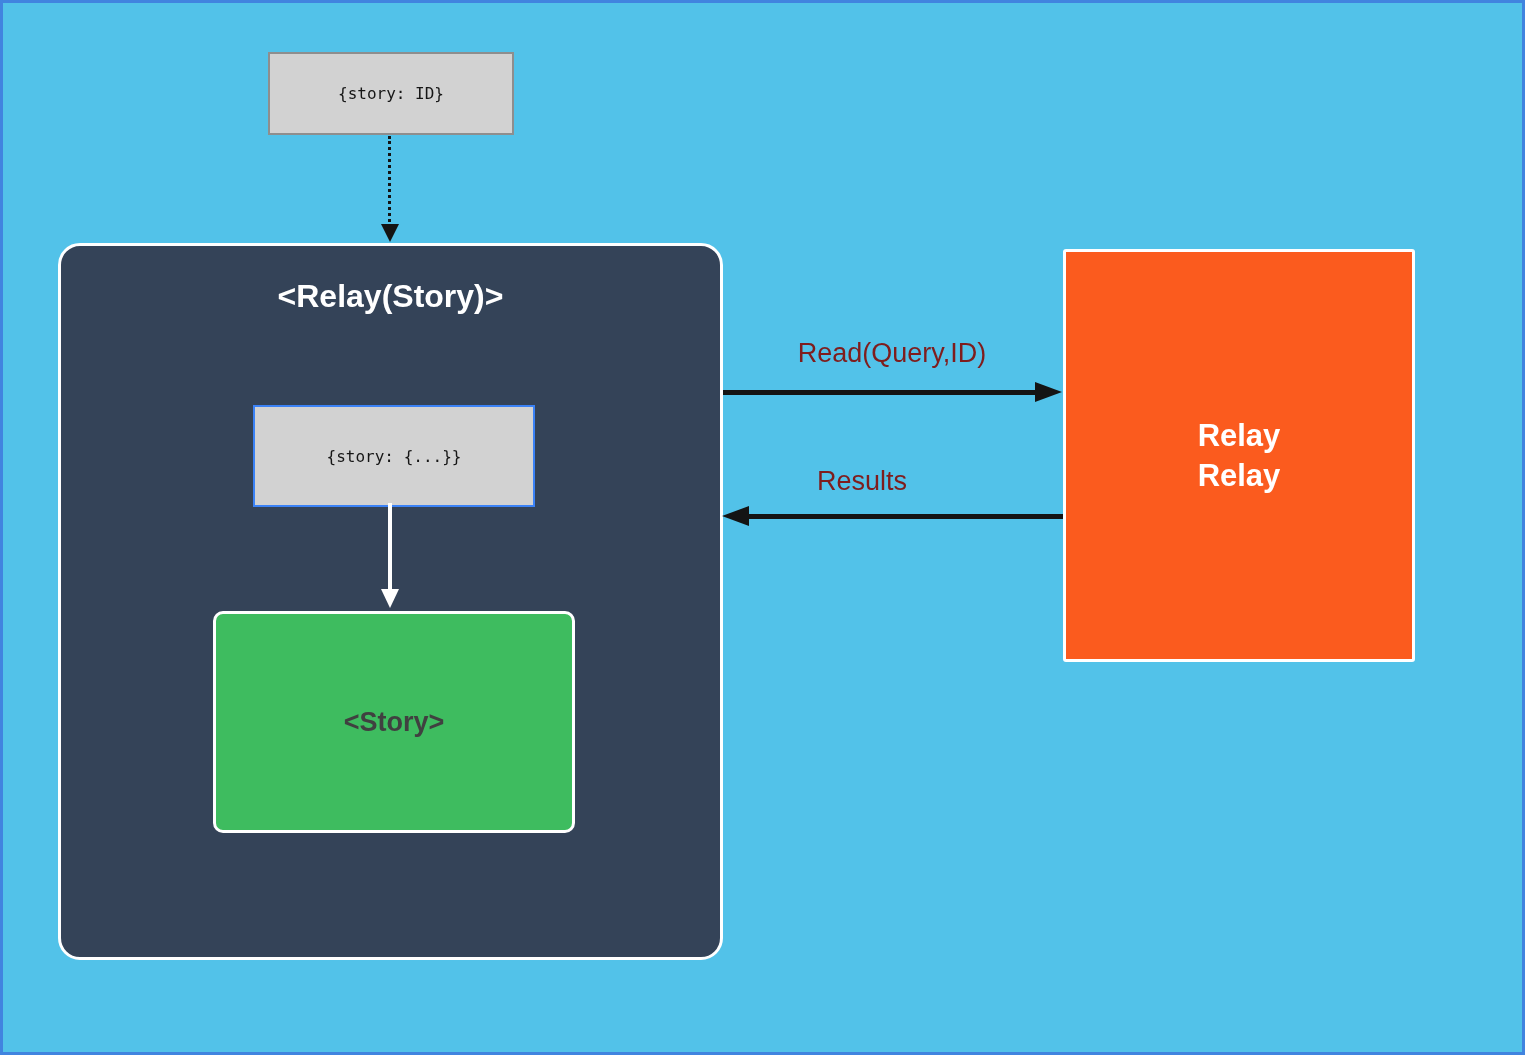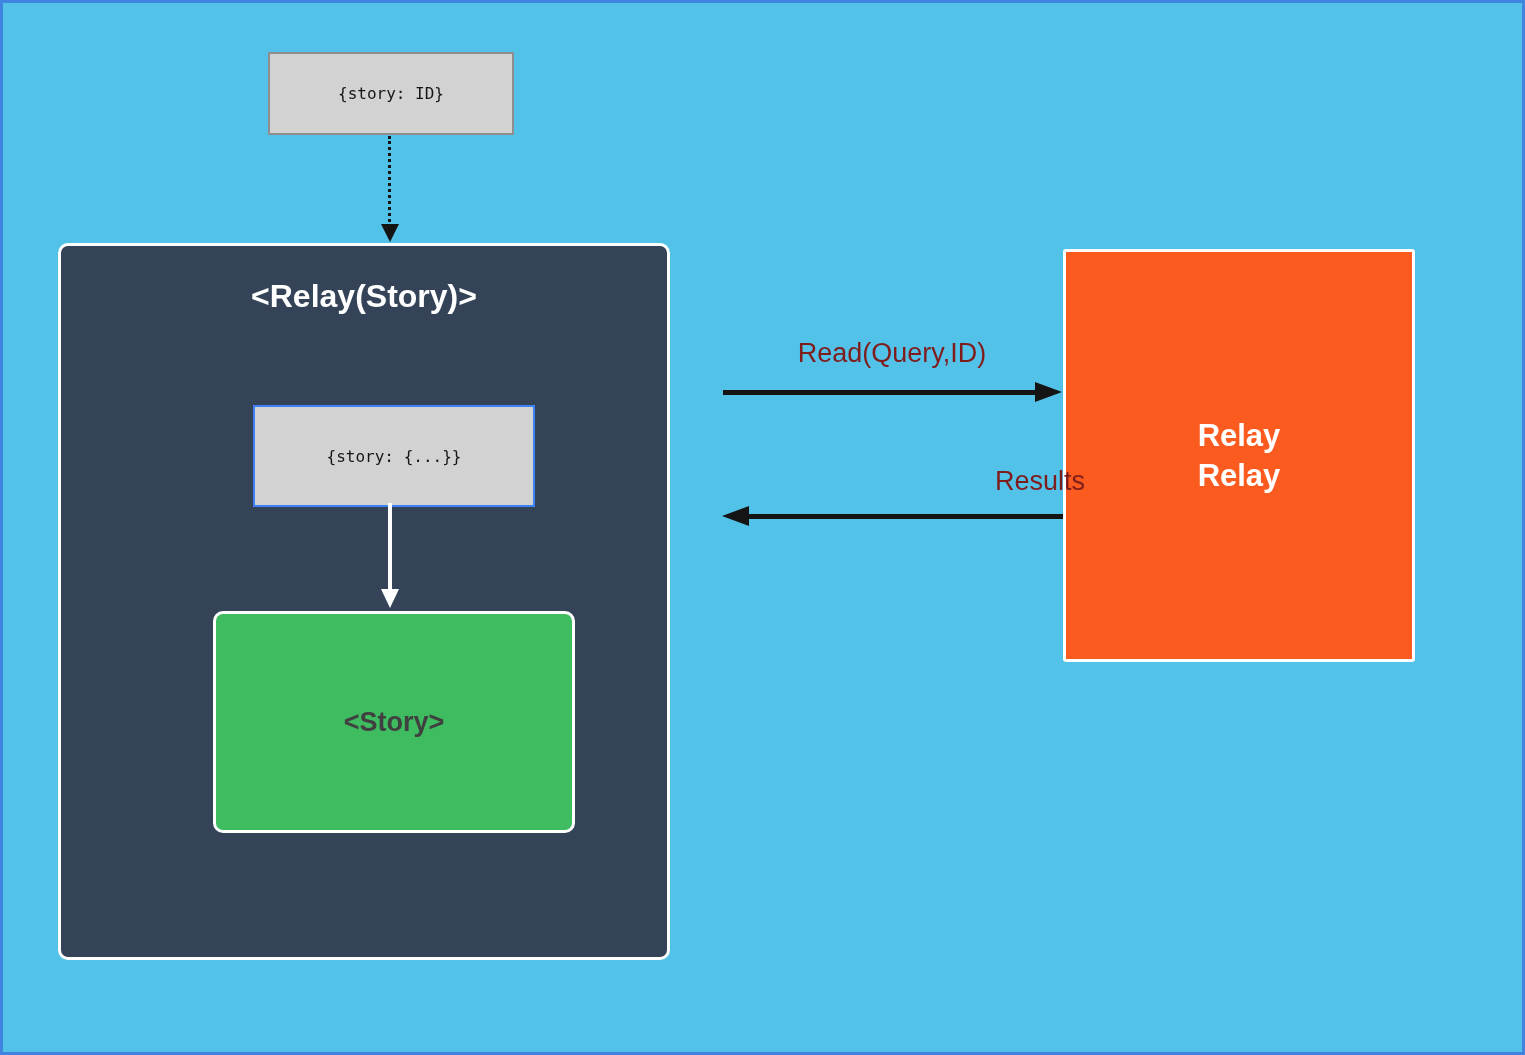--- a/index.html
+++ b/index.html
@@ -43,24 +43,24 @@
   }
   #props-arrow-head {
     left: 381px; top: 224px; width: 0; height: 0;
     border-left: 9px solid transparent;
     border-right: 9px solid transparent;
     border-top: 18px solid #141414;
   }
 
   
   #relay-box {
-    left: 58px; top: 243px; width: 612px; height: 717px;
+    left: 58px; top: 243px; width: 665px; height: 717px;
     background: #344358;
     border: 3px solid #FFFFFF;
-    border-radius: 10px;
+    border-radius: 22px;
   }
   #relay-title {
     position: absolute;
     left: 0; top: 32px; width: 100%;
     text-align: center;
     color: #FFFFFF;
     font-size: 32px;
     font-weight: bold;
   }
   #props-inner-box {
@@ -138,21 +138,21 @@
   #results-arrow-line {
     left: 747px; top: 514px; width: 316px; height: 5px;
     background: #141414;
   }
   #results-arrow-head {
     left: 722px; top: 506px; width: 0; height: 0;
     border-top: 10px solid transparent;
     border-bottom: 10px solid transparent;
     border-right: 27px solid #141414;
   }
-  #results-label { left: 745px; top: 466px; text-align: right; }
+  #results-label { left: 692px; top: 466px; }
 </style>
 </head>
 <body>
 
 <div class="frame"></div>
 
 <div class="abs code-box" id="props-input-box">
   <span>{story: ID}</span>
 </div>
 

